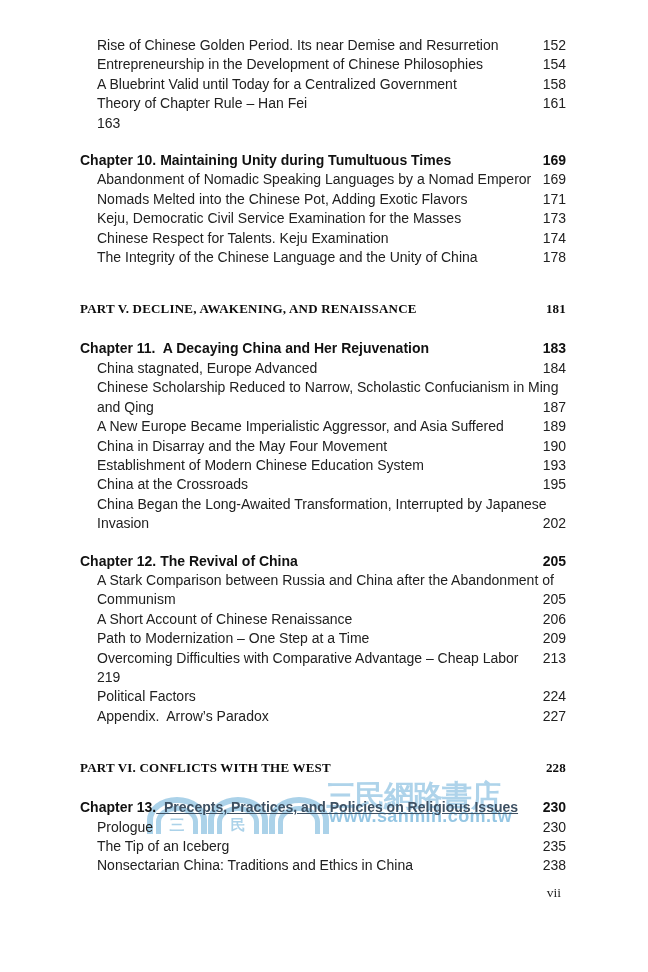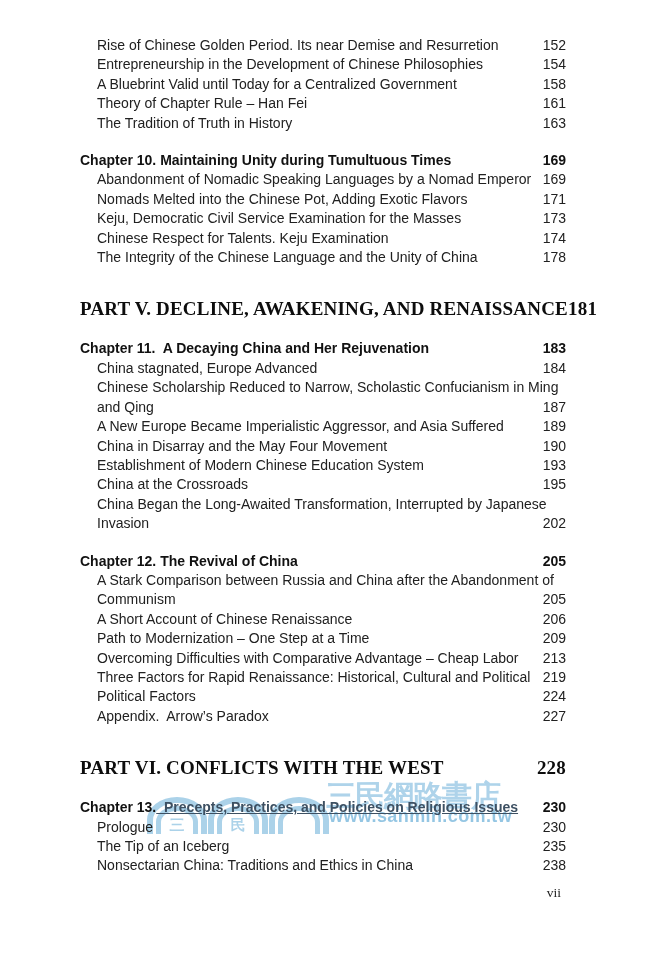--- a/index.html
+++ b/index.html
@@ -85,21 +85,21 @@
   }
   .row.chapter {
     font-size: 14px;
     line-height: 19.4px;
     font-weight: 700;
     color: #111111;
     margin-top: 18px;
   }
   .row.part {
     font-family: "Liberation Serif", serif;
-    font-size: 19px;
+    font-size: 13px;
     line-height: 24px;
     font-weight: 700;
     letter-spacing: 0.2px;
     color: #0d0d0d;
     margin-top: 30px;
     margin-bottom: 15px;
   }
   .footer {
     text-align: right;
     padding-right: 5px;
@@ -138,21 +138,20 @@
         </div>
         <div class="row item">
           <span class="title">A Bluebrint Valid until Today for a Centralized Government</span>
           <span class="page-num">158</span>
         </div>
         <div class="row item">
           <span class="title">Theory of Chapter Rule – Han Fei</span>
           <span class="page-num">161</span>
         </div>
         <div class="row item">
-          <span class="title">The Tradition of Truth in History</span>
           <span class="page-num">163</span>
         </div>
         <div class="row chapter">
           <span class="title">Chapter 10. Maintaining Unity during Tumultuous Times</span>
           <span class="page-num">169</span>
         </div>
         <div class="row item">
           <span class="title">Abandonment of Nomadic Speaking Languages by a Nomad Emperor</span>
           <span class="page-num">169</span>
         </div>
@@ -234,21 +233,20 @@
         </div>
         <div class="row item">
           <span class="title">Path to Modernization – One Step at a Time</span>
           <span class="page-num">209</span>
         </div>
         <div class="row item">
           <span class="title">Overcoming Difficulties with Comparative Advantage – Cheap Labor</span>
           <span class="page-num">213</span>
         </div>
         <div class="row item">
-          <span class="title">Three Factors for Rapid Renaissance: Historical, Cultural and Political</span>
           <span class="page-num">219</span>
         </div>
         <div class="row item">
           <span class="title">Political Factors</span>
           <span class="page-num">224</span>
         </div>
         <div class="row item">
           <span class="title">Appendix.  Arrow’s Paradox</span>
           <span class="page-num">227</span>
         </div>

